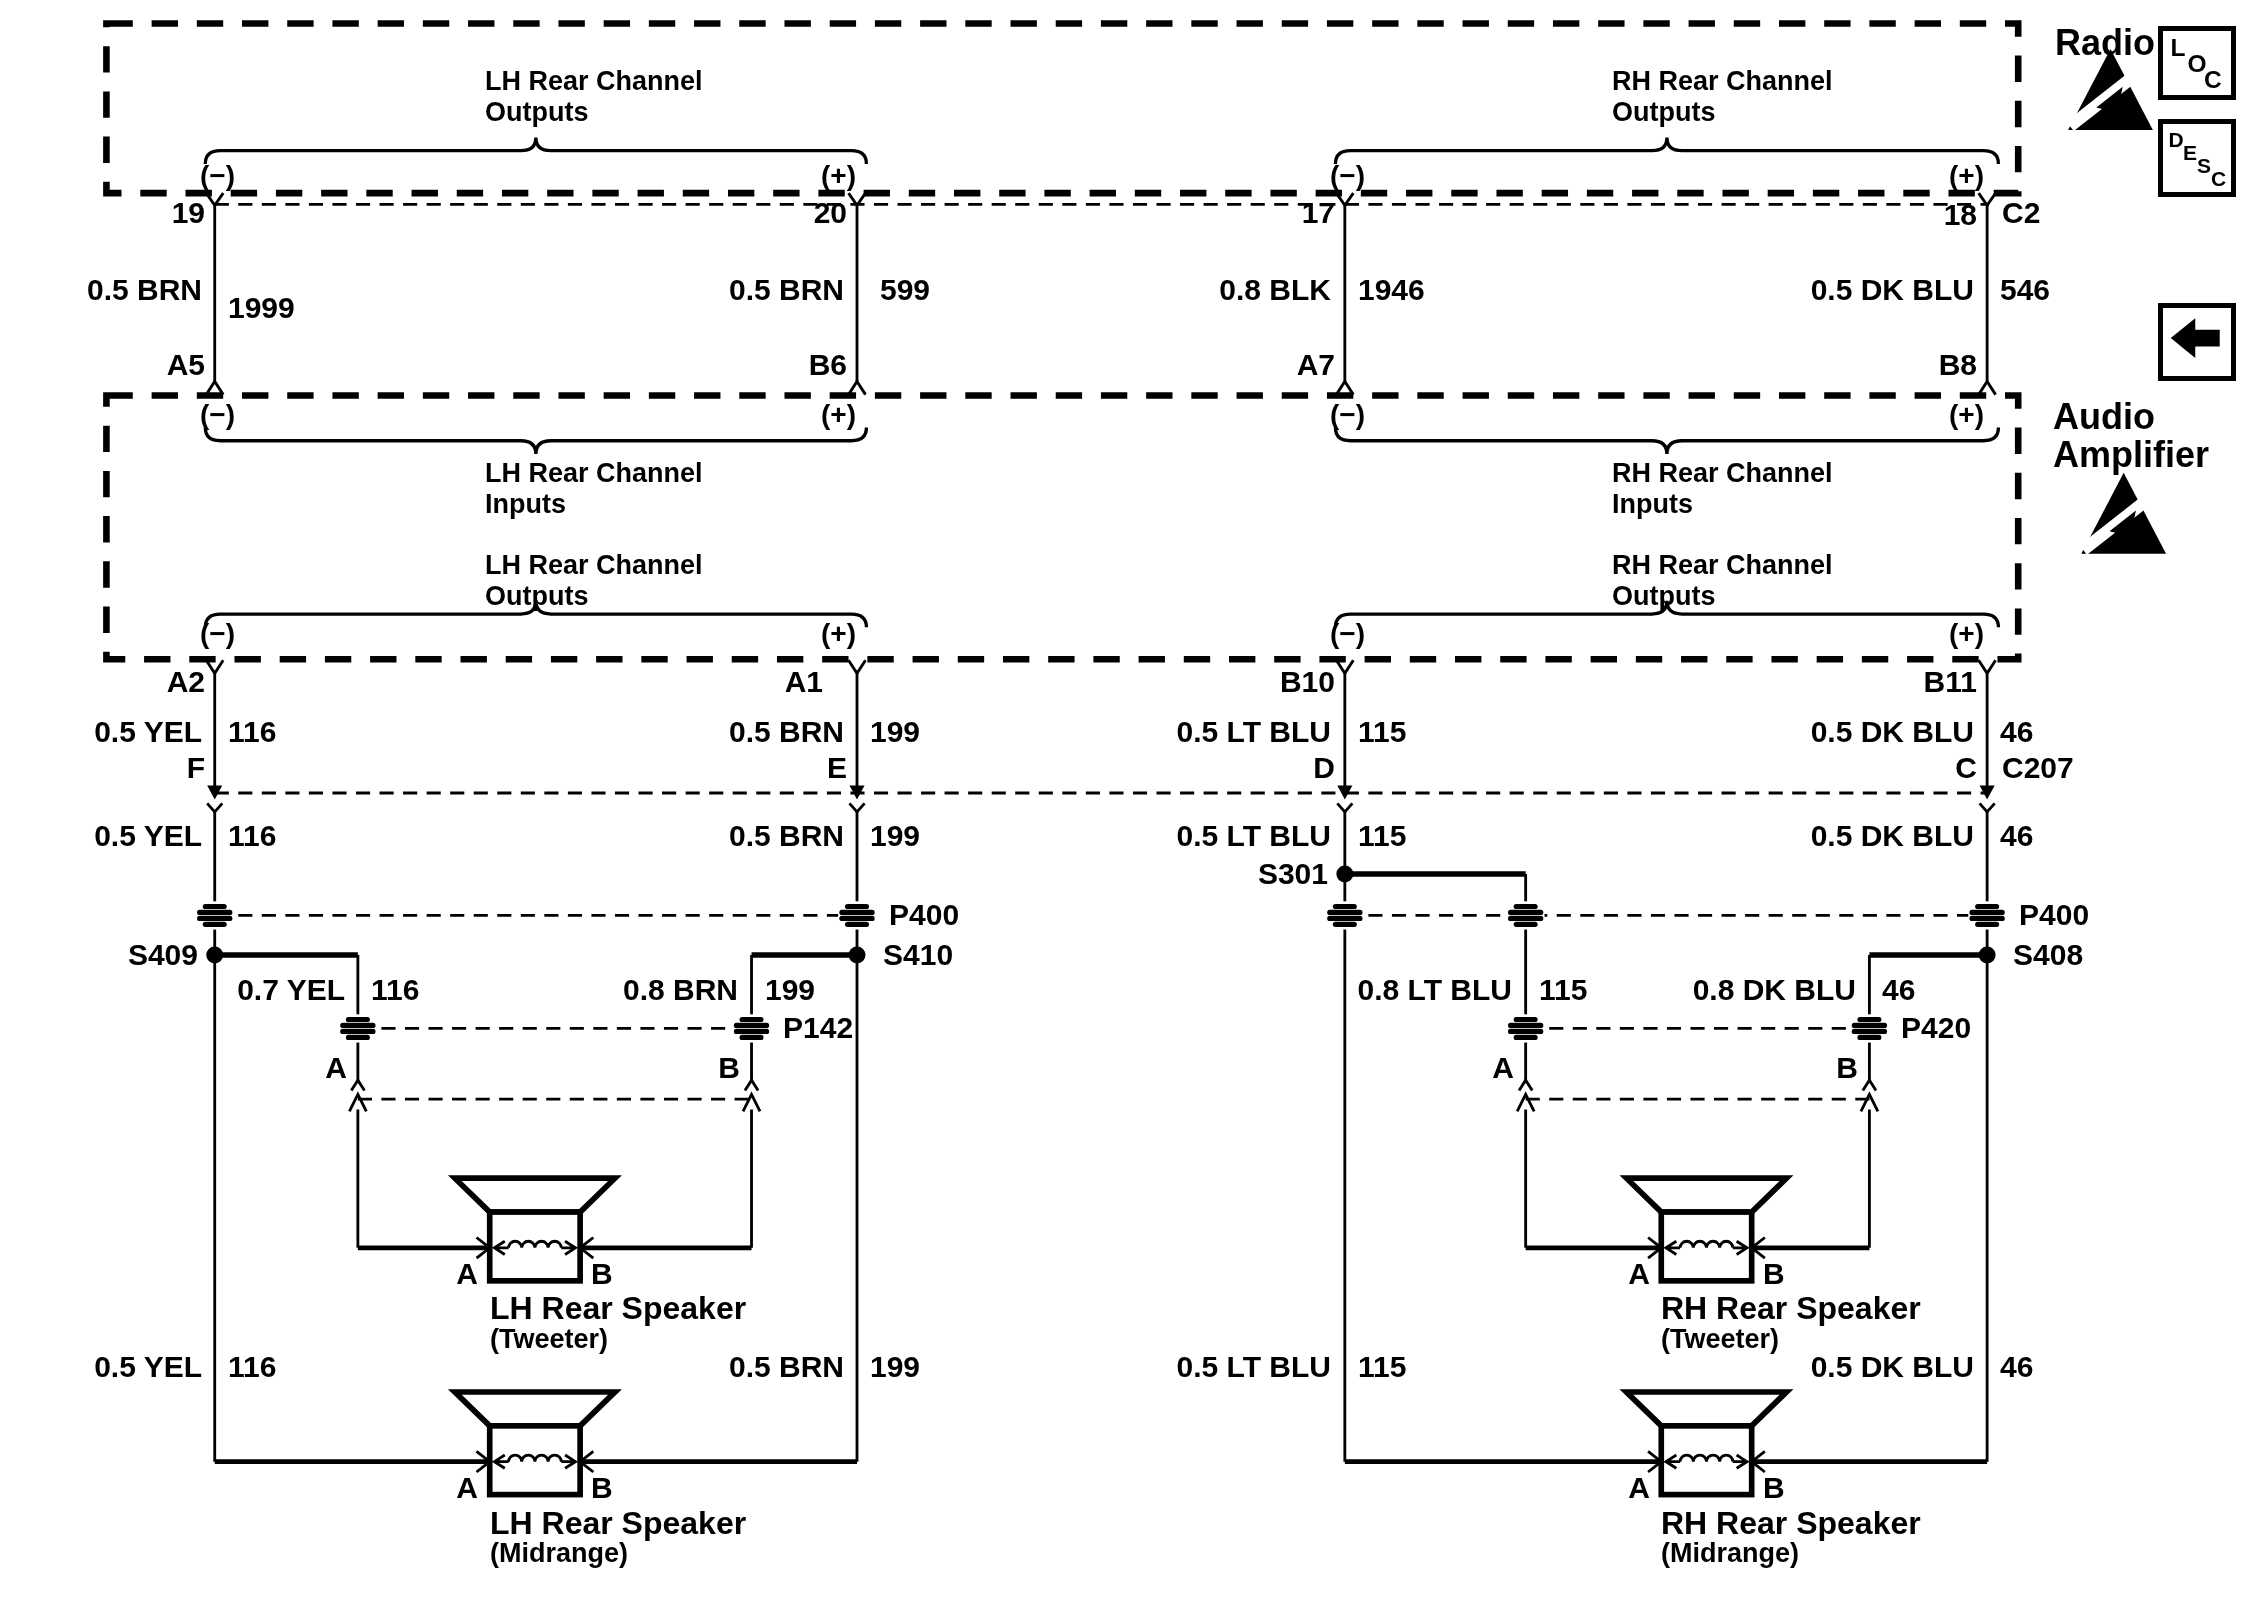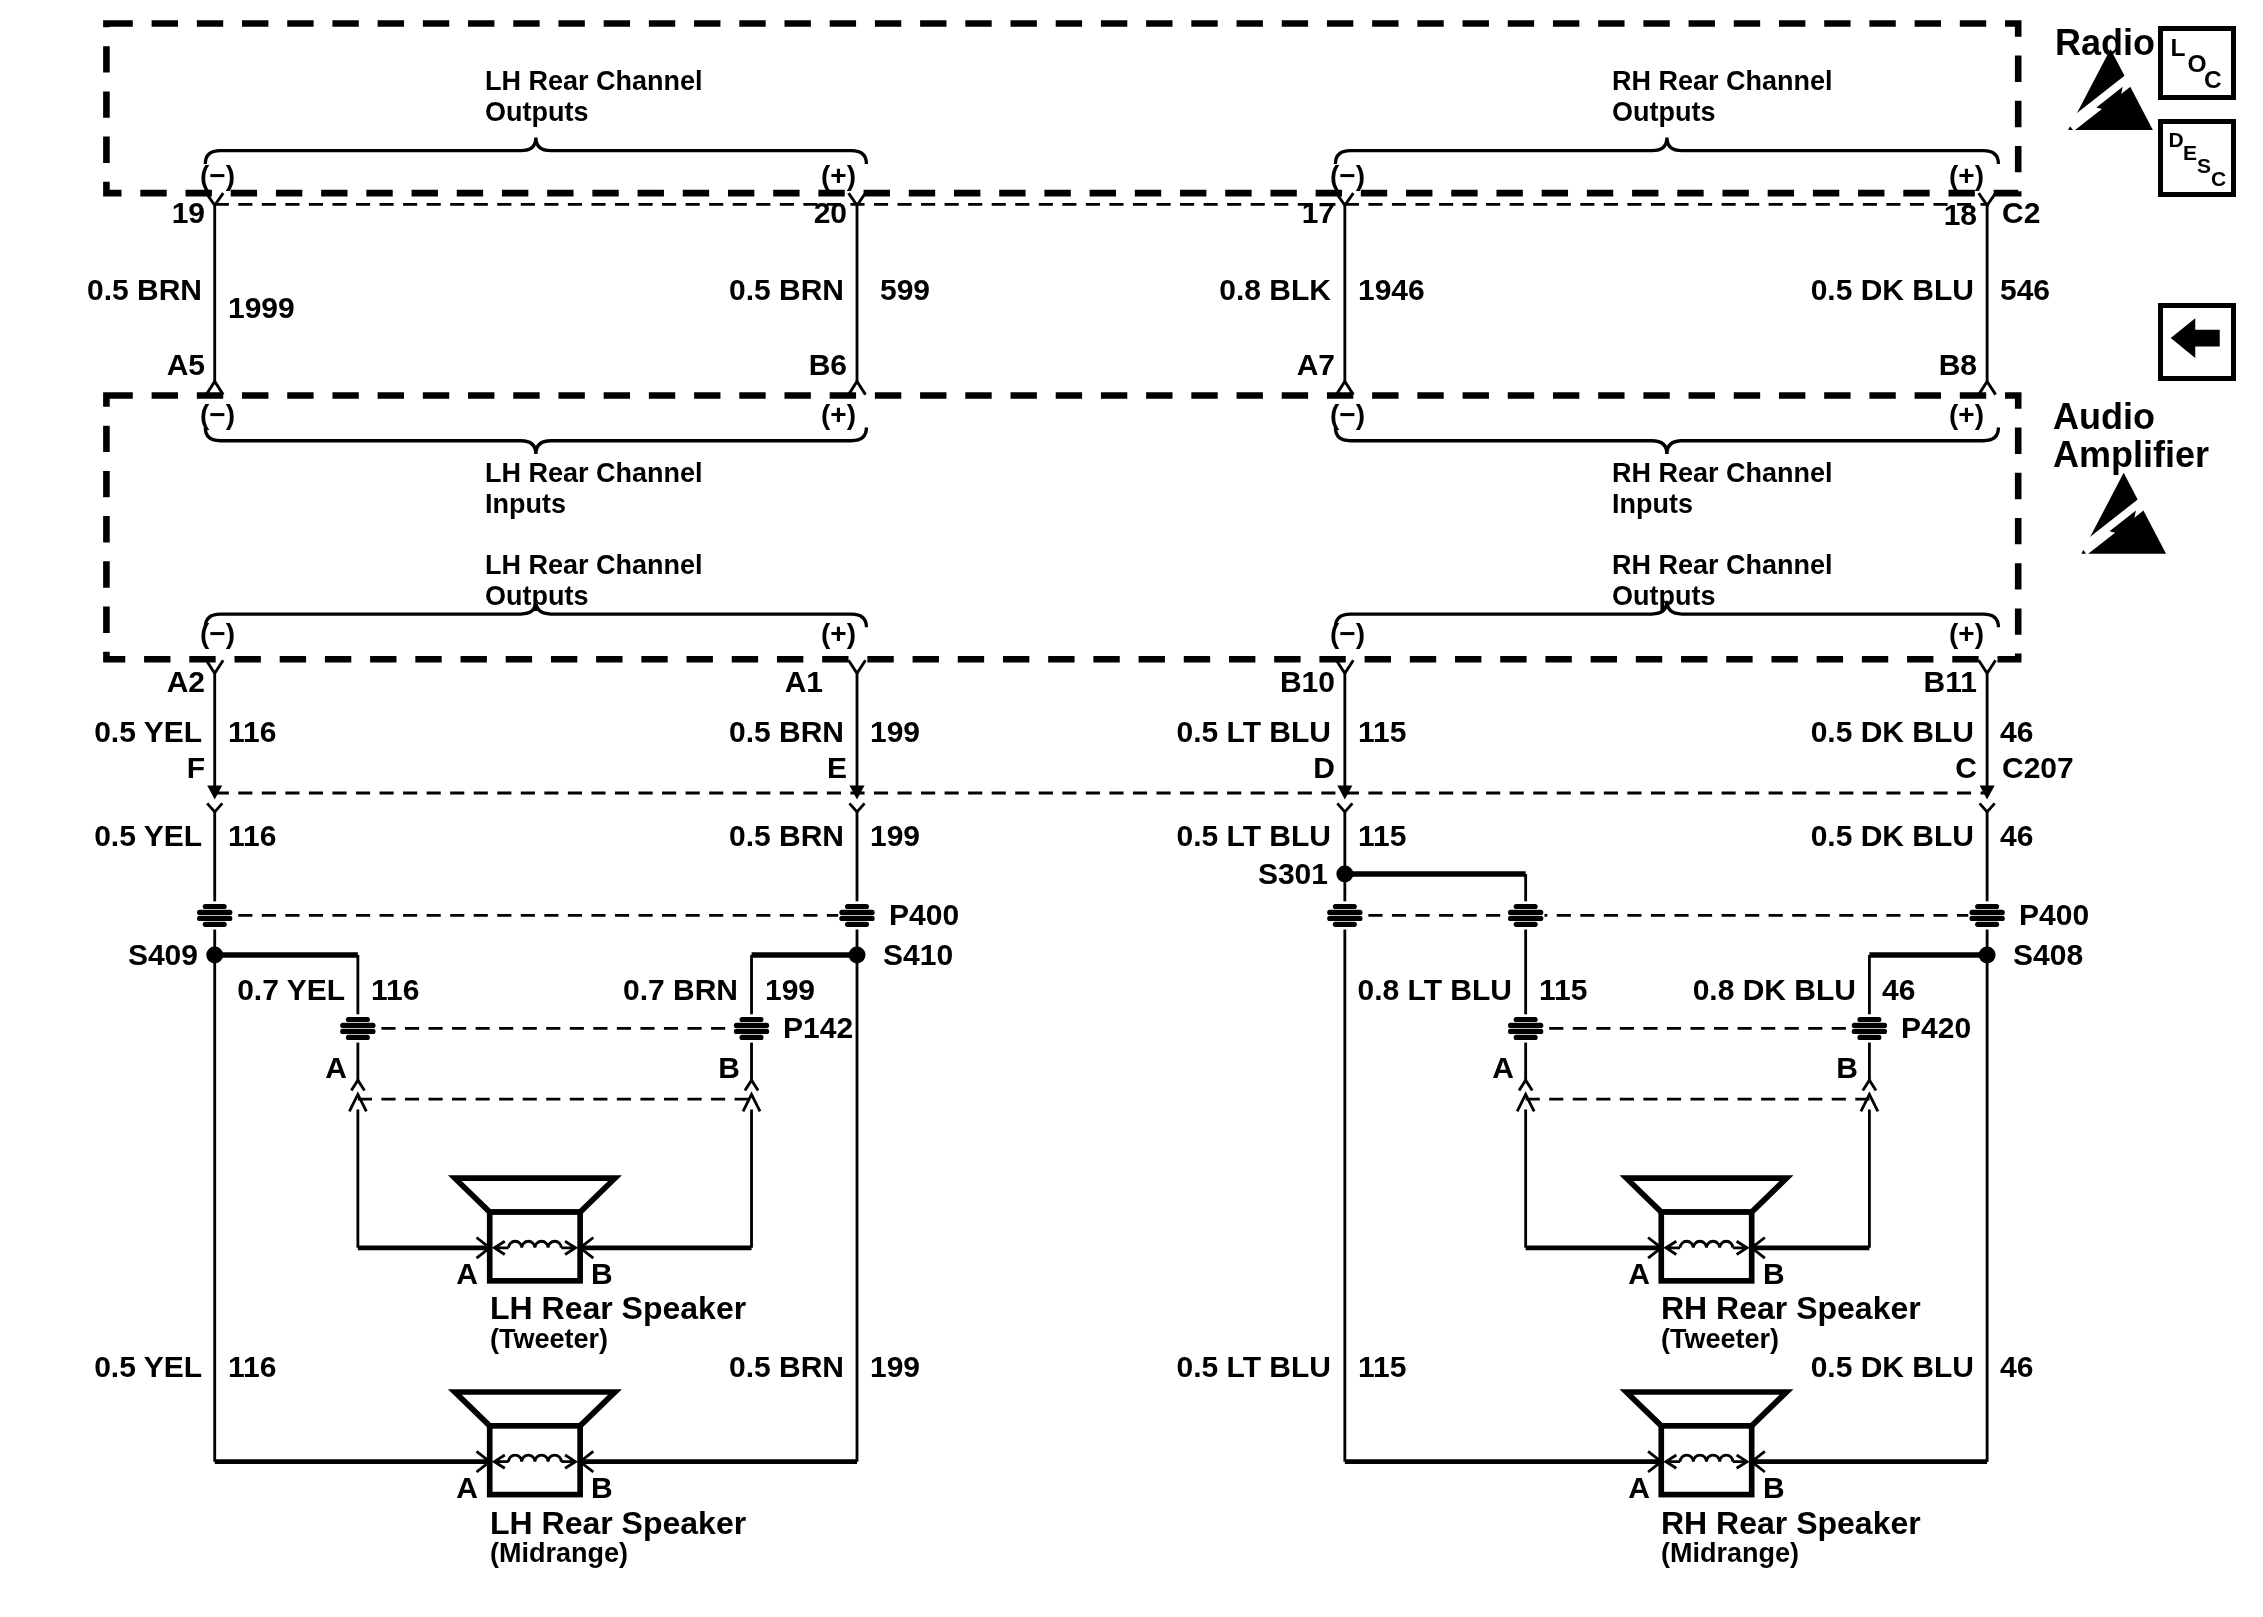--- a/index.html
+++ b/index.html
@@ -211,21 +211,21 @@
 <div class="lab s32 r" style="left:844px;top:275px">0.5 BRN</div>
 <div class="lab s32" style="left:880px;top:275px">599</div>
 <div class="lab s32 r" style="left:847px;top:350px">B6</div>
 <div class="lab s32 r" style="left:823px;top:667px">A1</div>
 <div class="lab s32 r" style="left:844px;top:717px">0.5 BRN</div>
 <div class="lab s32" style="left:870px;top:717px">199</div>
 <div class="lab s32 r" style="left:847px;top:753px">E</div>
 <div class="lab s32 r" style="left:844px;top:821px">0.5 BRN</div>
 <div class="lab s32" style="left:870px;top:821px">199</div>
 <div class="lab s32" style="left:883px;top:940px">S410</div>
-<div class="lab s32 r" style="left:738px;top:975px">0.7 BRN</div>
+<div class="lab s32 r" style="left:738px;top:975px">0.8 BRN</div>
 <div class="lab s32" style="left:765px;top:975px">199</div>
 <div class="lab s32 r" style="left:740px;top:1053px">B</div>
 <div class="lab s32 r" style="left:844px;top:1352px">0.5 BRN</div>
 <div class="lab s32" style="left:870px;top:1352px">199</div>
 
 <div class="lab s32 r" style="left:1335px;top:198px">17</div>
 <div class="lab s32 r" style="left:1331px;top:275px">0.8 BLK</div>
 <div class="lab s32" style="left:1358px;top:275px">1946</div>
 <div class="lab s32 r" style="left:1335px;top:350px">A7</div>
 <div class="lab s32 r" style="left:1335px;top:667px">B10</div>

